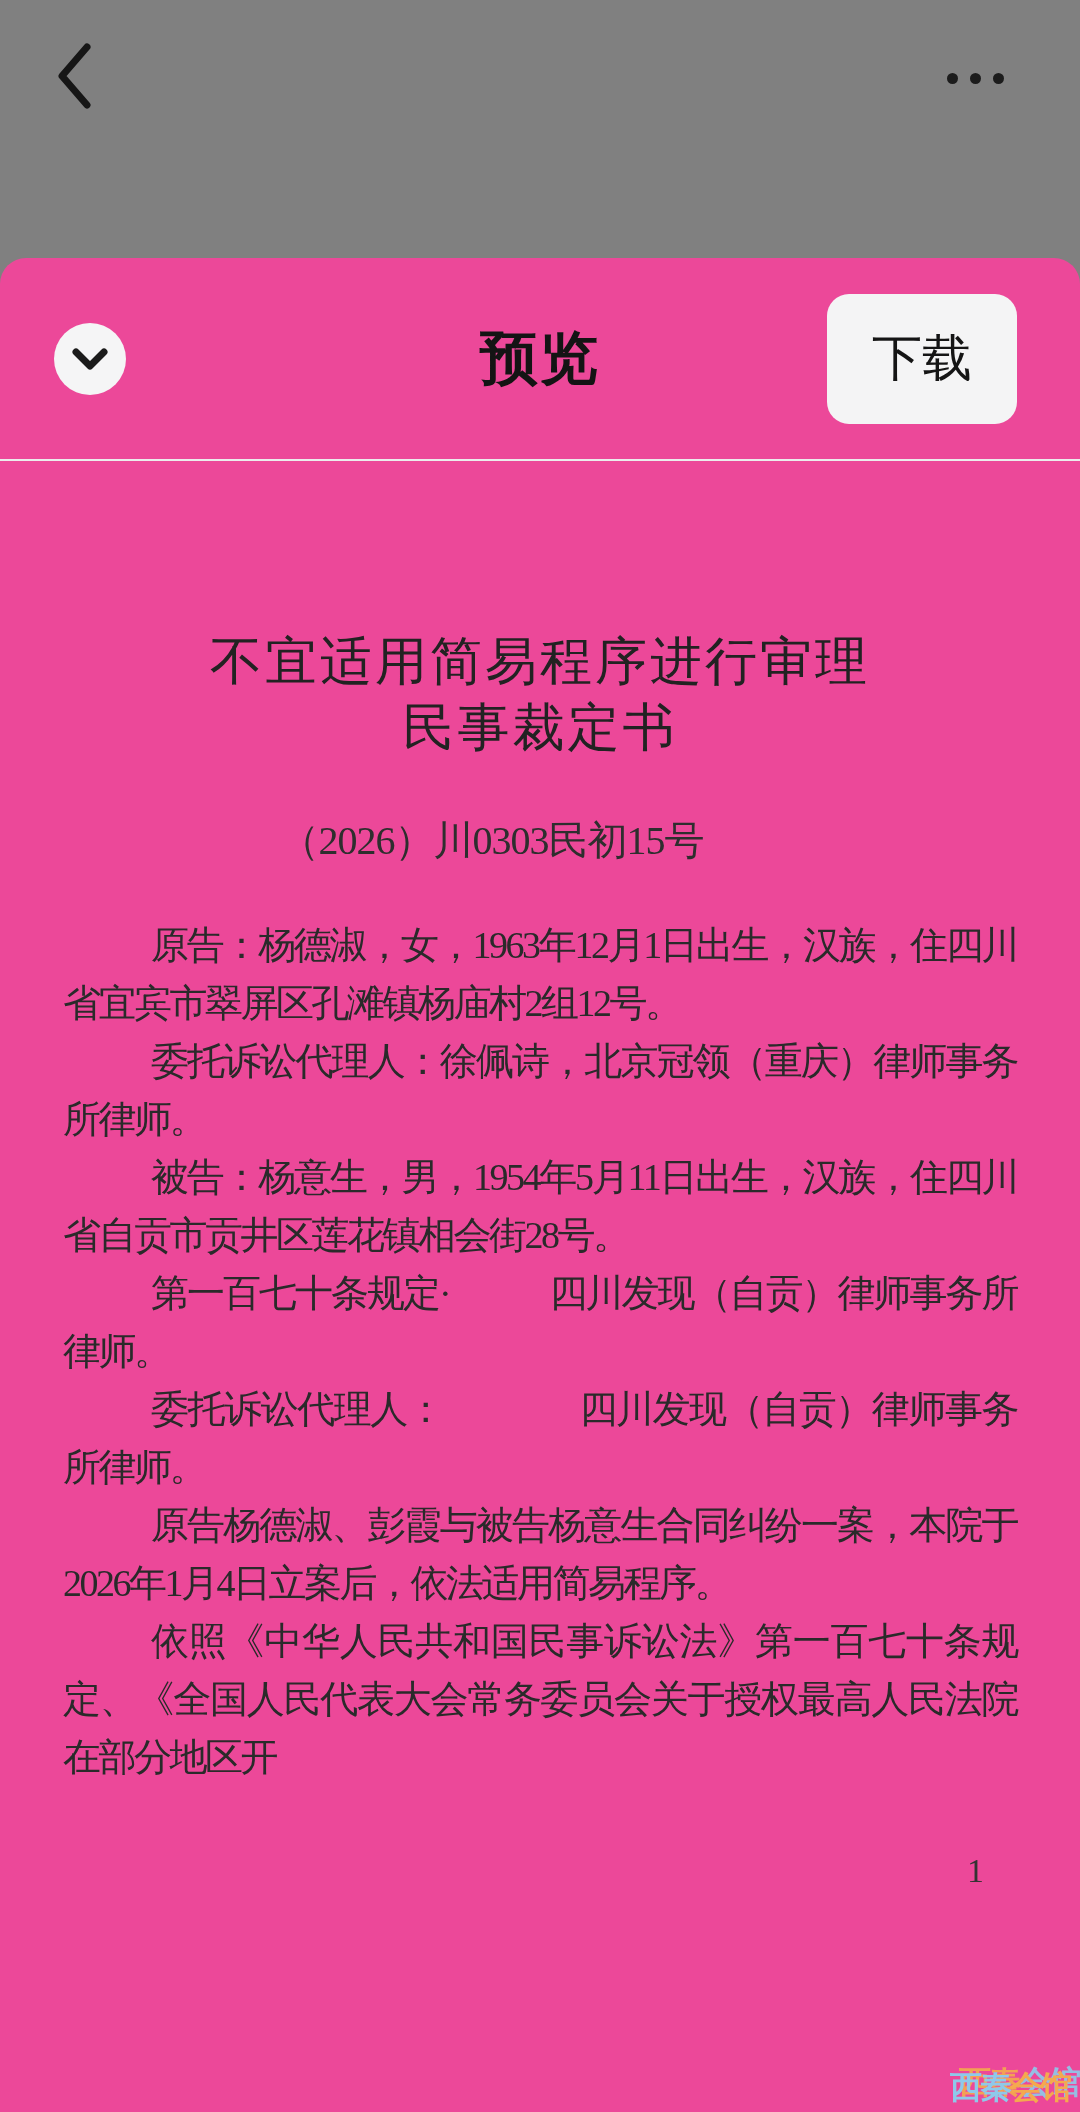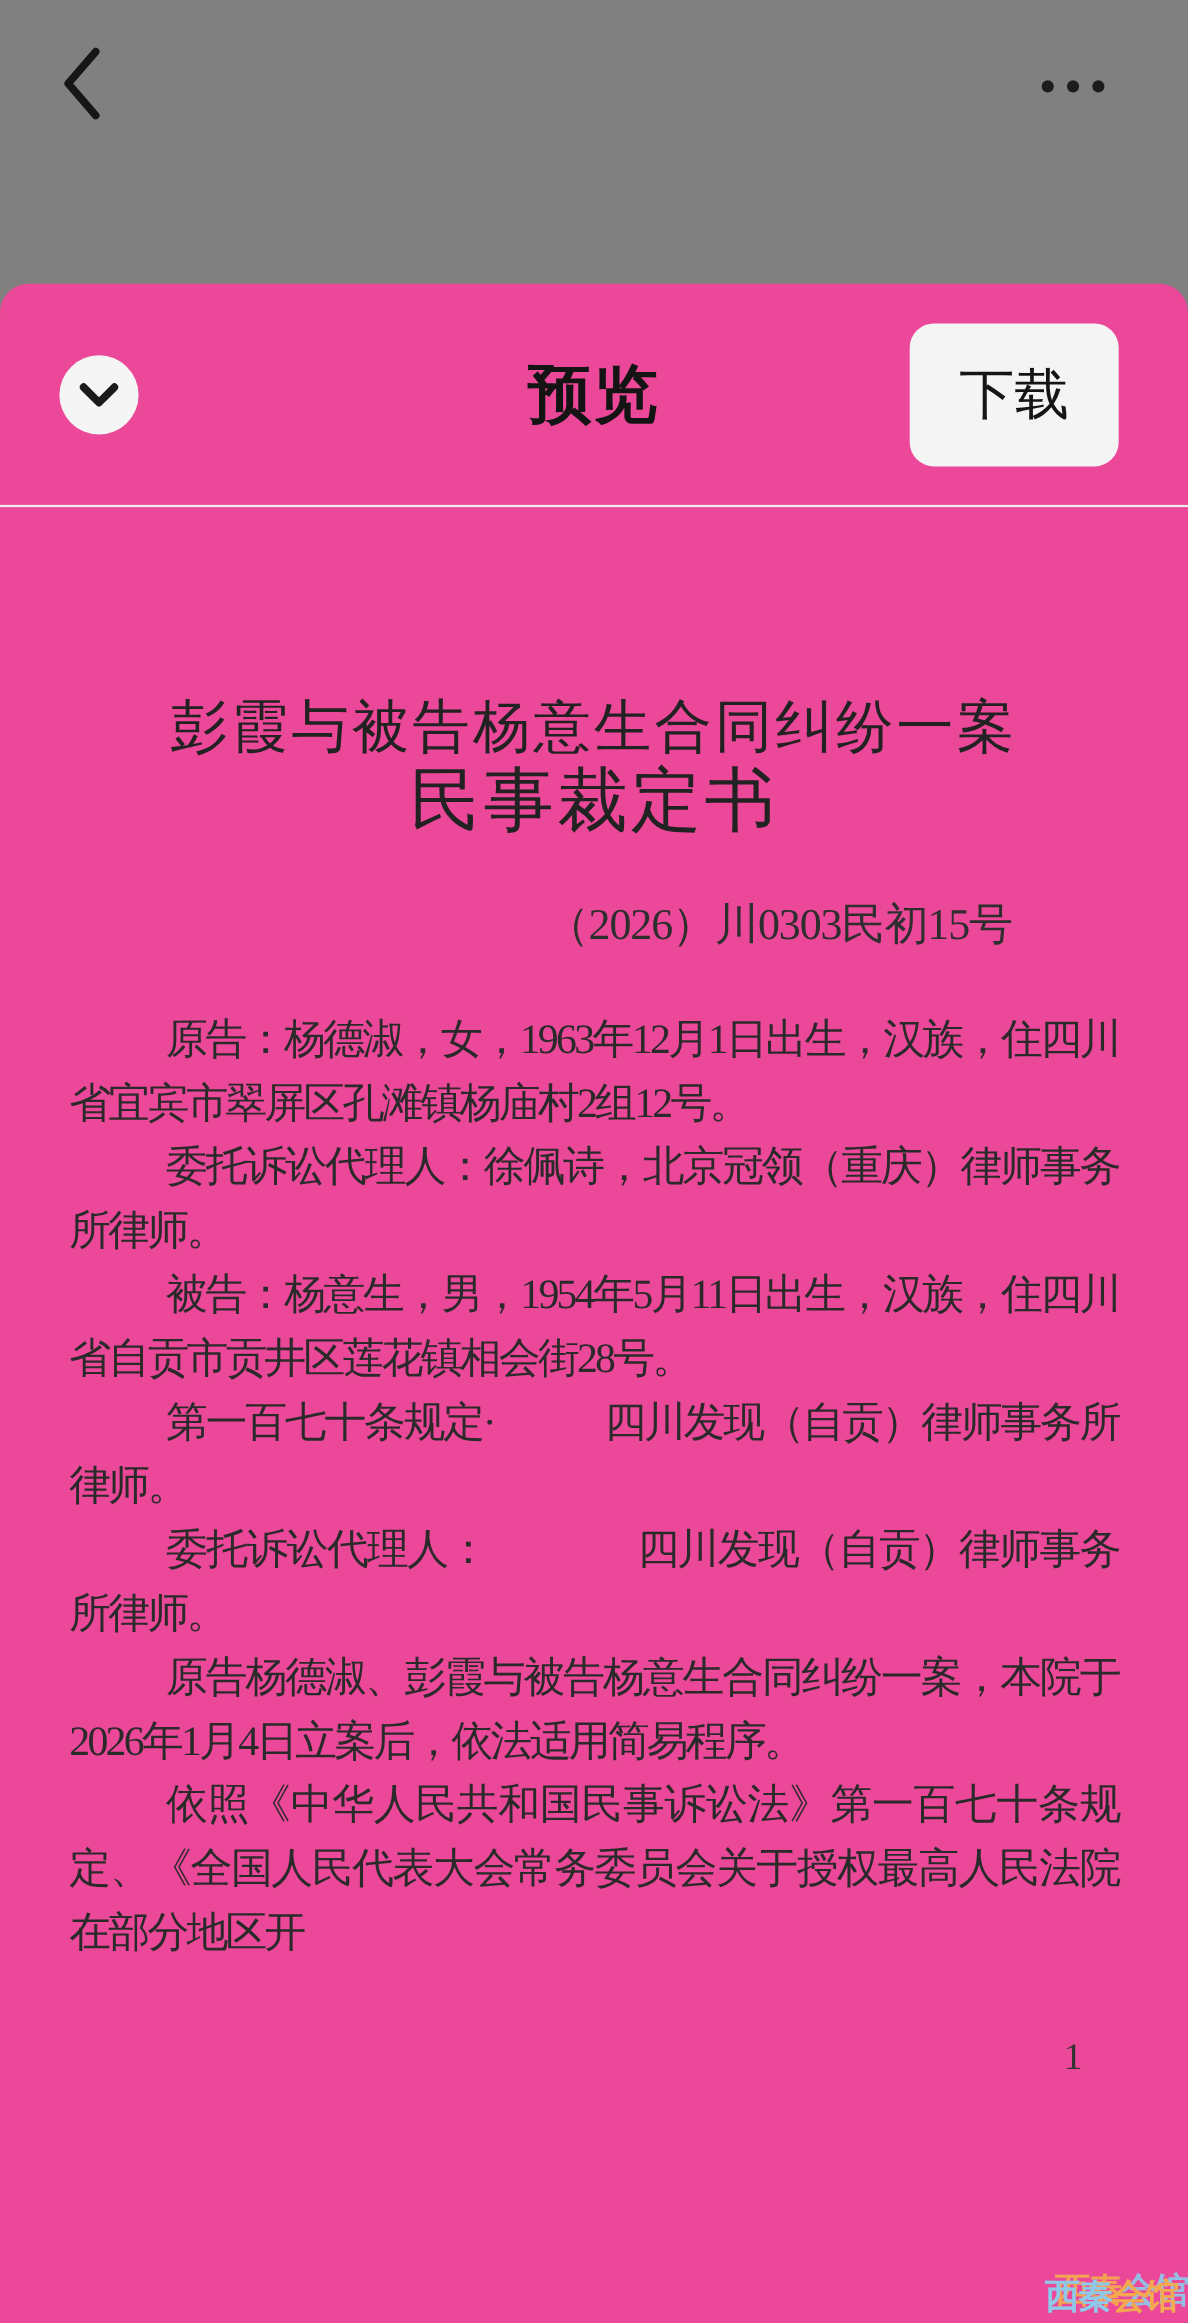--- a/index.html
+++ b/index.html
@@ -52,24 +52,24 @@
   .doc {
     padding:0 63px;
     font-family:"Liberation Serif", "DejaVu Serif", serif;
     color:#2a2a2a;
   }
   .court-name {
     margin-top:168px; text-align:center;
     font-size:52px; line-height:66px; letter-spacing:3px; color:#222;
   }
   .doc-type {
-    text-align:center; font-size:64px; line-height:66px; letter-spacing:3px; color:#222;
+    text-align:center; font-size:52px; line-height:66px; letter-spacing:3px; color:#222;
   }
   .case-number {
-    margin-top:52px; text-align:right; padding-right:97px;
+    margin-top:52px; text-align:center; padding-right:97px;
     font-size:40px; letter-spacing:-1px; color:#2e2e2e;
   }
   .doc-body {
     margin-top:48px; font-size:38px; line-height:58px;
     letter-spacing:-2.5px; text-align:justify;
   }
   .doc-par { text-indent:88px; }
   .redacted { display:inline-block; width:100px; }
   .redacted.large { display:inline-block; width:135px; }
   .hl { position:relative; }
@@ -120,21 +120,21 @@
     <div class="collapse-btn">
       <svg width="36" height="22" viewBox="0 0 36 22">
         <polyline points="4,4 18,18 32,4" fill="none" stroke="#1b1b1b" stroke-width="7" stroke-linecap="round" stroke-linejoin="round"></polyline>
       </svg>
     </div>
     <div class="header-title">预览</div>
     <div class="download-btn">下载</div>
   </div>
 
   <div class="doc">
-    <div class="court-name">彭霞与被告杨意生合同纠纷一案</div>
+    <div class="court-name">不宜适用简易程序进行审理</div>
     <div class="doc-type">民事裁定书</div>
     <div class="case-number">（2026）川0303民初15号</div>
     <div class="doc-body">
         <p class="doc-par"><span>原告：杨德淑，女，1963年12月1日出生，汉族，住四川省宜宾市翠屏区孔滩镇杨庙村2组12号。</span></p>
         <p class="doc-par"><span>委托诉讼代理人：徐佩诗，北京冠领（重庆）律师事务所律师。</span></p>
         <p class="doc-par"><span>被告：杨意生，男，1954年5月11日出生，汉族，住四川省自贡市贡井区莲花镇相会街28号。</span></p>
         <p class="doc-par"><span>第一百七十条规定·</span><span class="redacted"></span><span>四川发现（自贡）律师事务所律师。</span></p>
         <p class="doc-par"><span>委托诉讼代理人：</span><span class="redacted large"></span><span>四川发现（自贡）律师事务所律师。</span></p>
         <p class="doc-par"><span>原告杨德淑、彭霞与被告杨意生合同纠纷一案，本院于2026年1月4日立案后，依法适用简易程序。</span></p>
         <p class="doc-par"><span>依照《中华人民共和国民事诉讼法》第一百七十条规定、《全国人民代表大会常务委员会关于授权最高人民法院在部分地区开</span></p>

